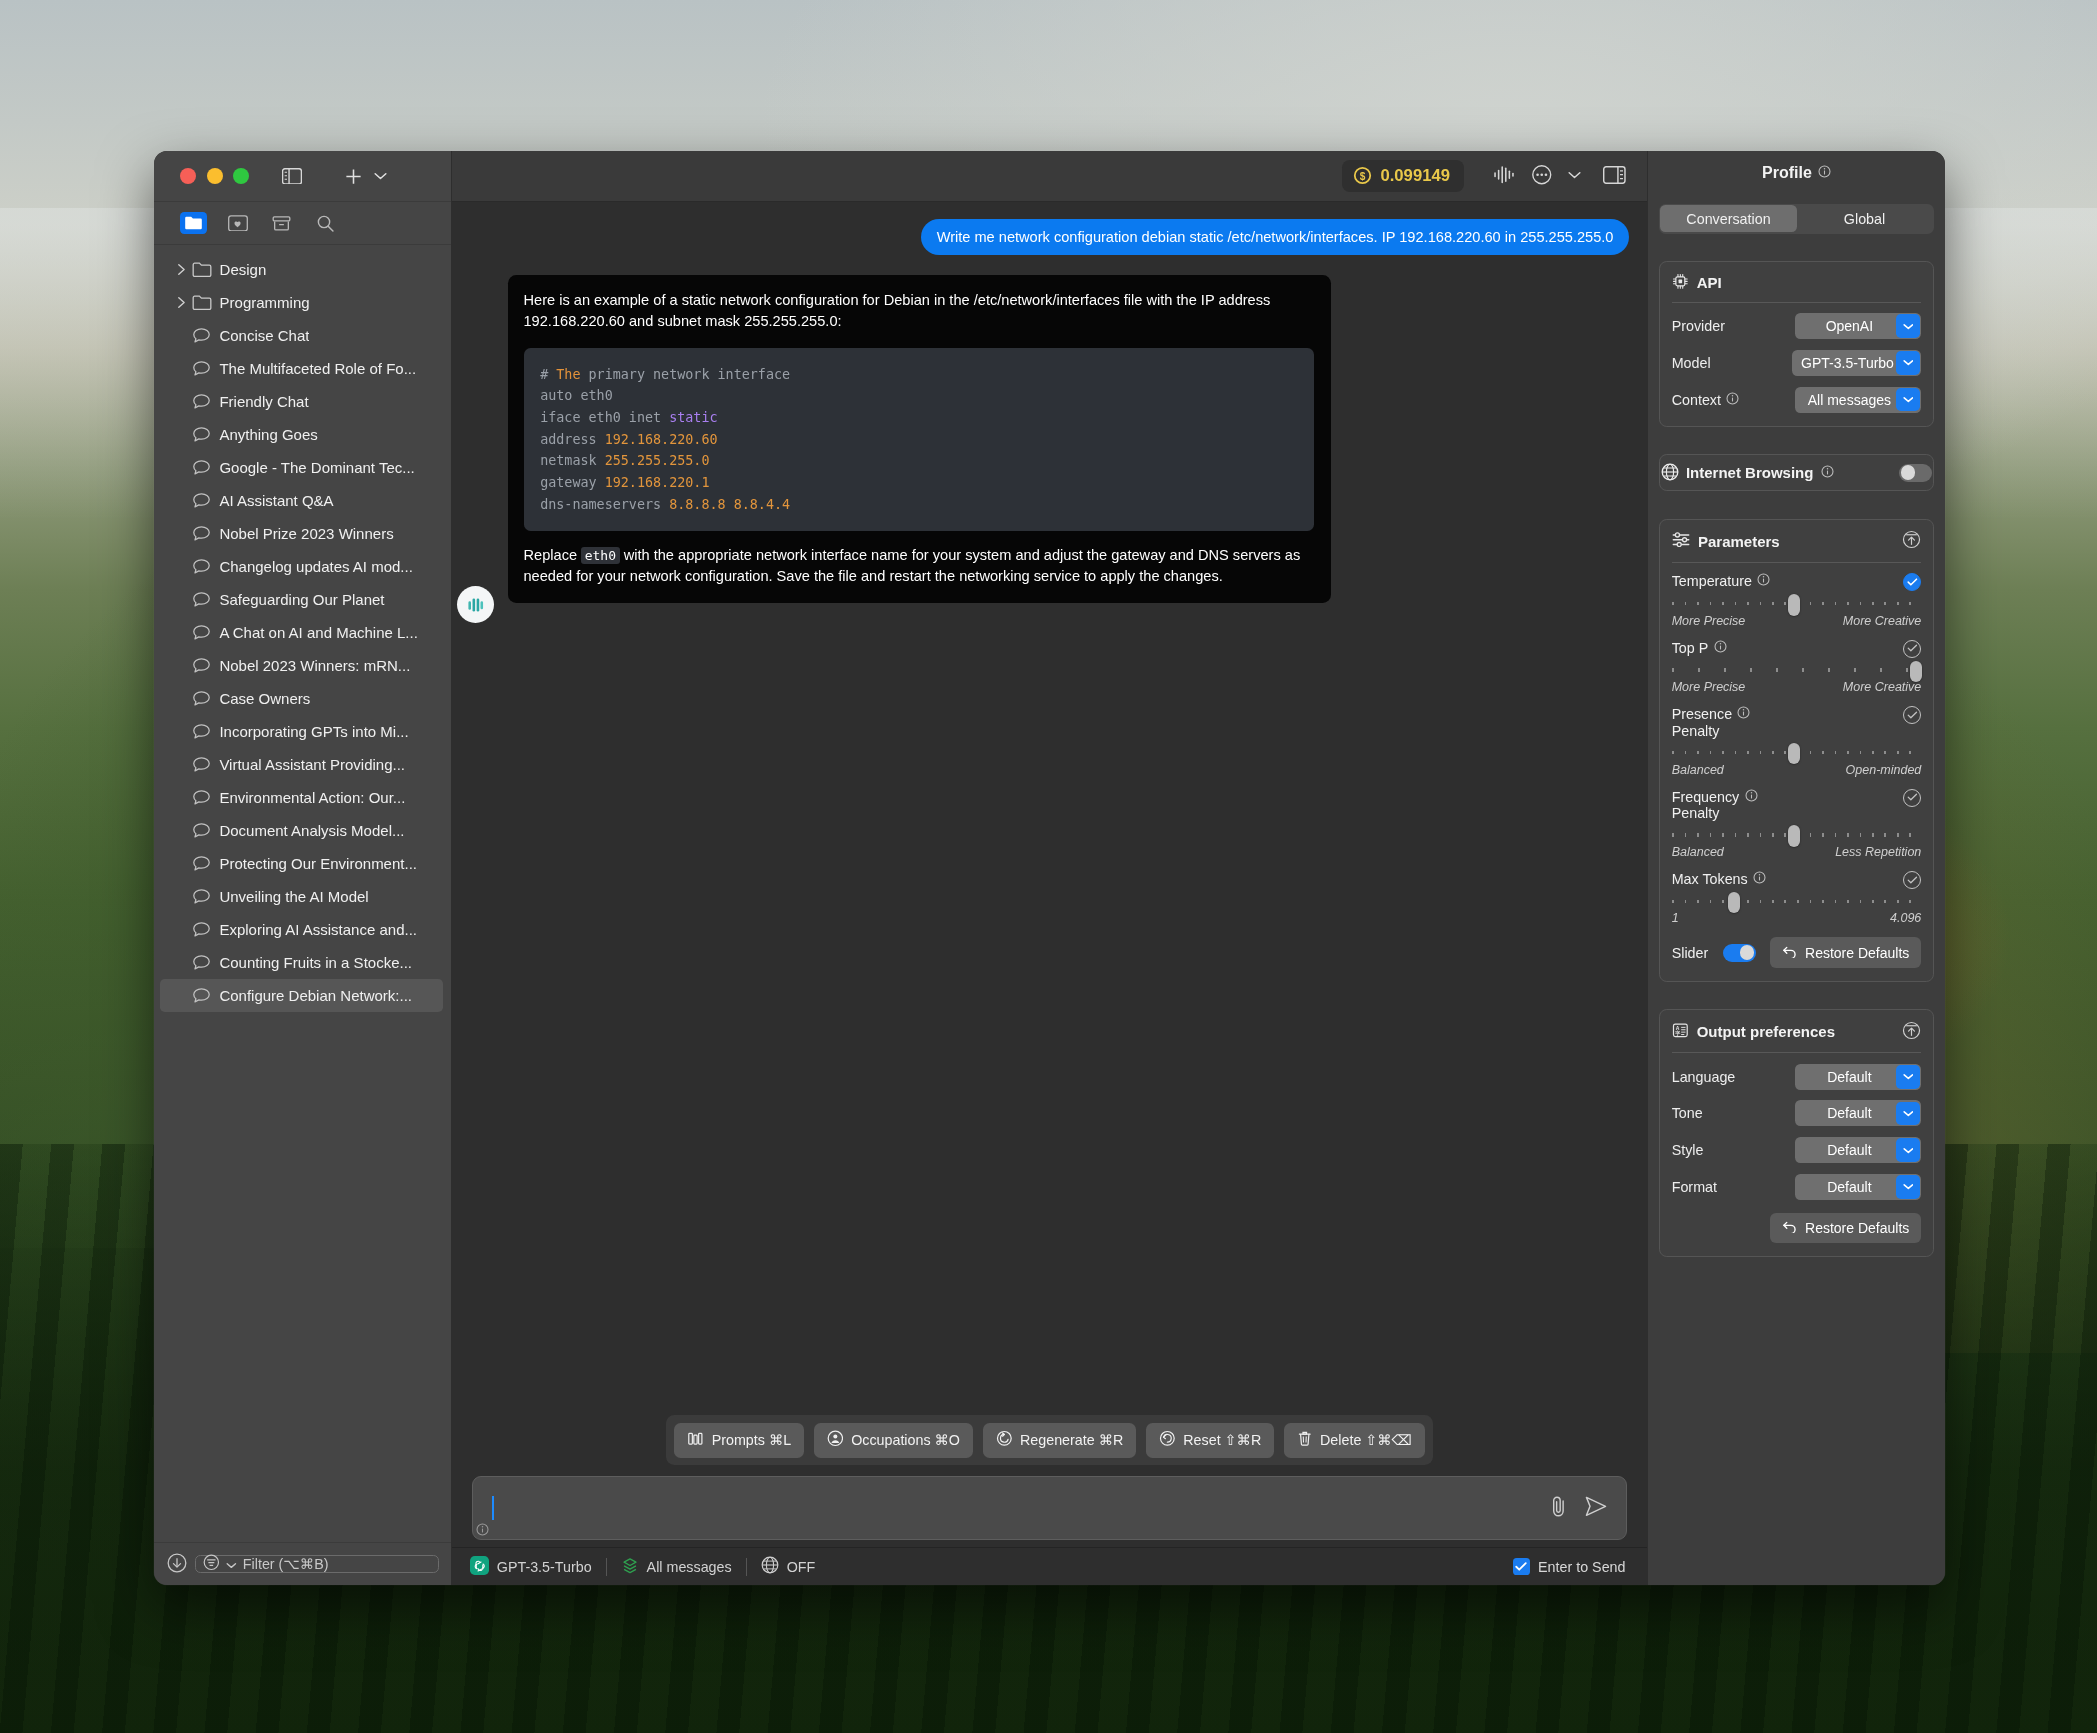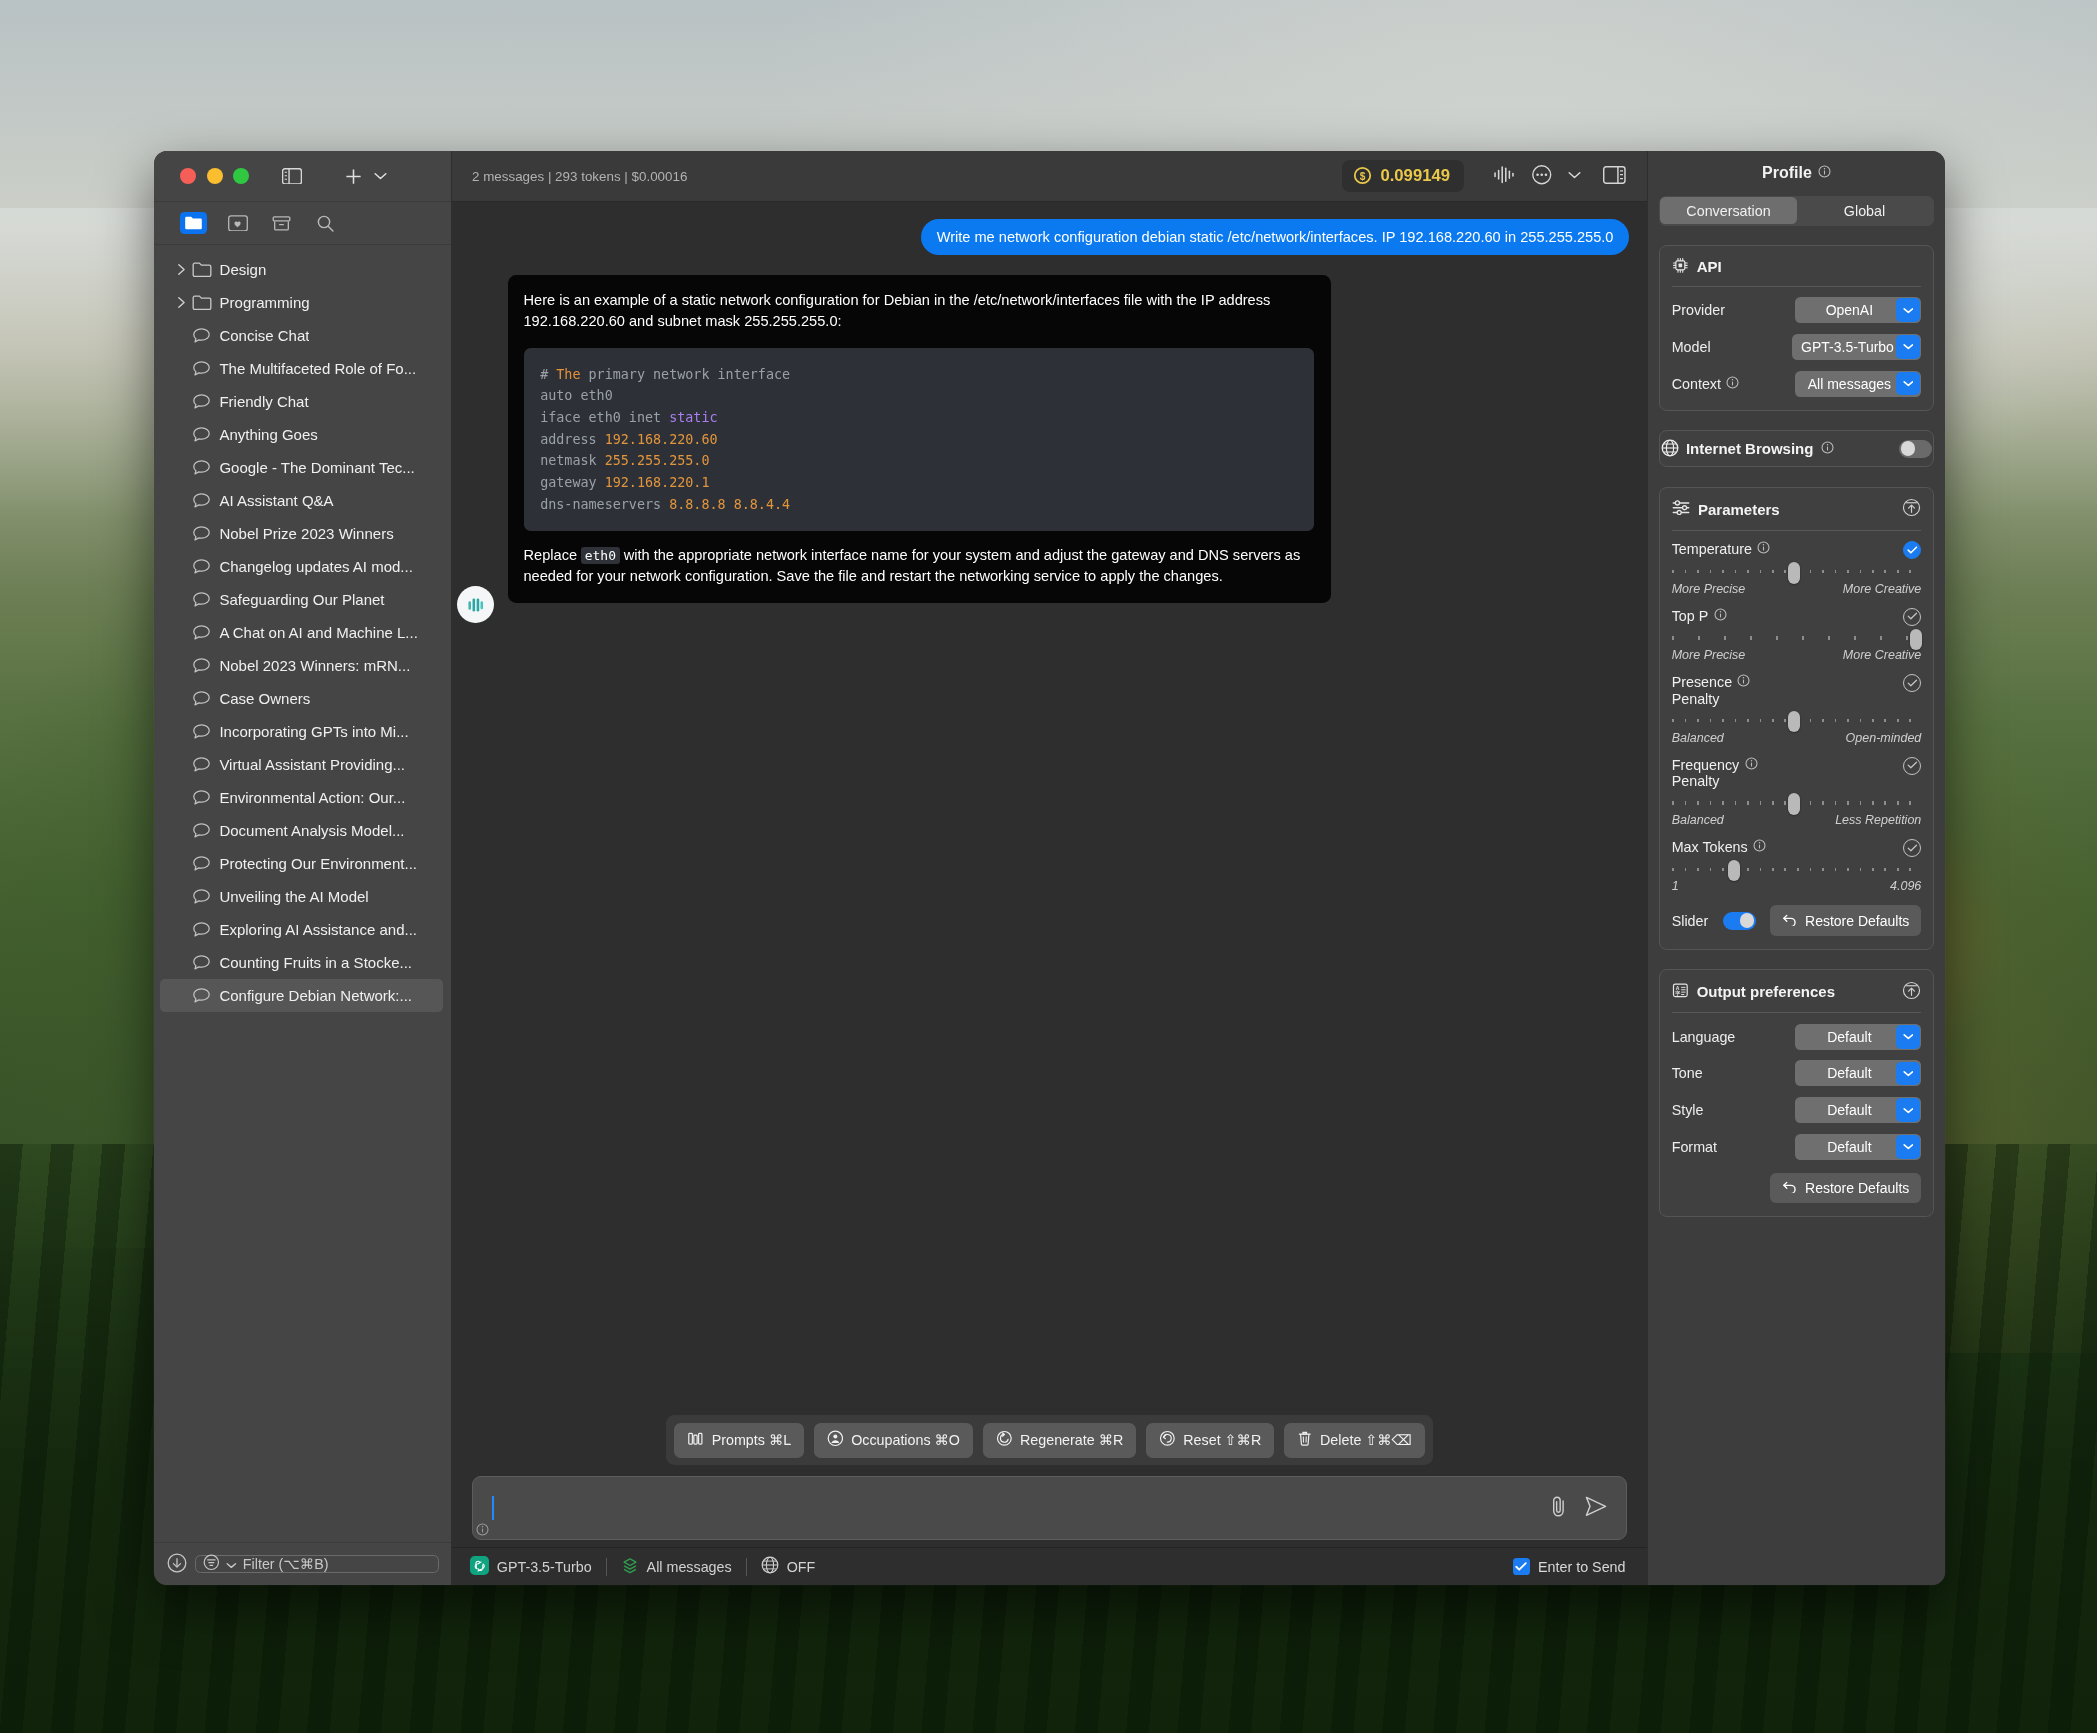--- a/index.html
+++ b/index.html
@@ -195,21 +195,21 @@
   .statusbar-right { margin-left: auto; display: flex; align-items: center; gap: 8.3px; color: #d8d8d8; font-size: 14.3px; }
   .checkbox-blue {
     width: 16.7px; height: 16.7px; border-radius: 3.6px; background: #1a7cf0;
     display: flex; align-items: center; justify-content: center;
   }
 
   
   #rpanel {
     width: 298px; flex: 0 0 298px; background: #3d3d3d;
     border-left: 0.6px solid #2e2e2e; padding: 13px 10.7px 0 10.7px;
-    display: flex; flex-direction: column; gap: 4px; overflow: hidden;
+    display: flex; flex-direction: column; gap: 12px; overflow: hidden;
   }
   .rp-title { text-align: center; color: #f2f2f2; font-size: 16px; font-weight: bold; display: flex; align-items: center; justify-content: center; gap: 6px; }
   .segmented {
     margin-top: 9.5px; height: 30px; background: #4a4a4a; border-radius: 6.6px;
     display: flex; padding: 1.8px;
   }
   .seg {
     flex: 1; display: flex; align-items: center; justify-content: center;
     color: #f0f0f0; font-size: 14.3px; border-radius: 5.4px;
   }
@@ -574,21 +574,20 @@
         </span>
         <span>Filter (⌥⌘B)</span>
       </div>
     </div>
   </div>
 
   <div id="center">
 
     <div class="c-titlebar">
       <div class="c-title-wrap">
-        <div class="c-sub">2 messages  |   293 tokens  |   $0.00016</div>
       </div>
       <div class="cost-pill">
         <span>
           <svg width="19" height="19" viewBox="0 0 32 32">
               <circle cx="16" cy="16" r="13" fill="none" stroke="#e9c84a" stroke-width="3"></circle>
               <text x="16" y="23" font-size="17" font-family="Liberation Sans, sans-serif" font-weight="bold" fill="#e9c84a" text-anchor="middle">$</text>
             </svg>
         </span>
         <span class="cost-val">0.099149</span>
       </div>

